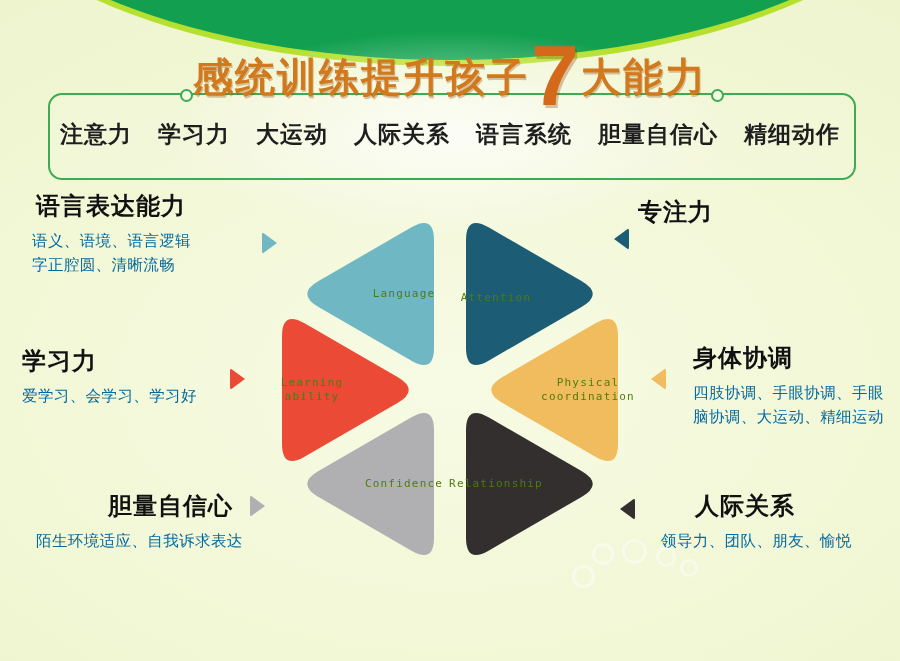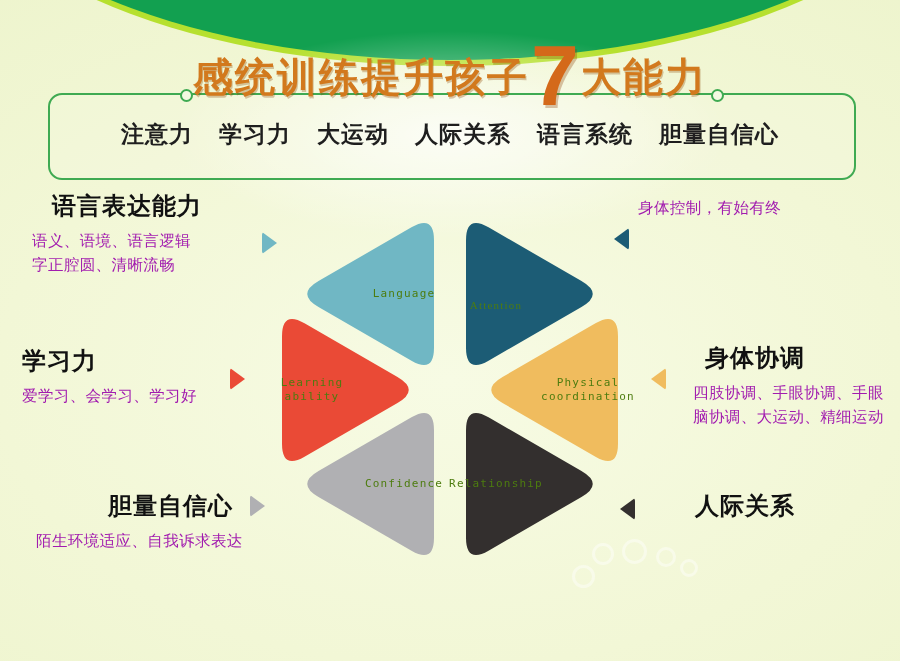--- a/index.html
+++ b/index.html
@@ -44,21 +44,21 @@
   .flower{position:absolute;left:265px;top:212px;width:370px;height:340px;}
   .petal{position:absolute;width:0;height:0;}
   .petal svg{position:absolute;left:0;top:0;overflow:visible;}
   .petal-label{position:absolute;color:#4d7c0f;font-family:"DejaVu Sans Mono","Liberation Mono",monospace;
     font-size:11px;letter-spacing:1.2px;text-align:center;line-height:1.25;
     white-space:pre-line;transform:translate(-50%,-50%);pointer-events:none;}
 
   
   .blk{position:absolute;}
   .blk h3{margin:0 0 7px 0;font-size:24px;font-weight:bold;color:#111;letter-spacing:1px;}
-  .blk p{margin:0;font-size:15.5px;color:#a21caf;line-height:1.55;letter-spacing:.4px;}
+  .blk p{margin:0;font-size:15.5px;color:#0369a1;line-height:1.55;letter-spacing:.4px;}
   .blk.right{text-align:left;}
 
   .pointer{position:absolute;width:0;height:0;}
 
   
   .watermark{position:absolute;right:140px;bottom:62px;width:190px;height:60px;opacity:.5;}
   .wm-c{position:absolute;border-radius:50%;border:3px solid rgba(255,255,255,.85);}
 </style>
 </head>
 <body>
@@ -79,34 +79,35 @@
     <span>感统训练提升孩子</span><span class="seven">7</span><span>大能力</span>
   </div>
 
   <div class="keywords" id="keywords">
       <span>注意力</span>
       <span>学习力</span>
       <span>大运动</span>
       <span>人际关系</span>
       <span>语言系统</span>
       <span>胆量自信心</span>
+      <span>精细动作</span>
     </div>
 
   <div class="flower" id="flower">
       <div class="petal" style="left: 123px; top: 82px;">
         <svg width="1" height="1">
           <path d="M -69.48 13.00 Q -92.00 0.00 -69.48 -13.00 L 23.48 -66.67 Q 46.00 -79.67 46.00 -53.67 L 46.00 53.67 Q 46.00 79.67 23.48 66.67 Z" fill="#70b7c4"></path>
         </svg>
         <div class="petal-label" style="left: 16px; top: 0px;">Language</div>
       </div>
       <div class="petal" style="left: 247px; top: 82px;">
         <svg width="1" height="1">
           <path d="M 69.48 -13.00 Q 92.00 0.00 69.48 13.00 L -23.48 66.67 Q -46.00 79.67 -46.00 53.67 L -46.00 -53.67 Q -46.00 -79.67 -23.48 -66.67 Z" fill="#1c5c75"></path>
         </svg>
-        <div class="petal-label" style="left: -16px; top: 12px; font-family: Liberation Serif, serif;">Attention</div>
+        <div class="petal-label" style="left: -16px; top: 4px;">Attention</div>
       </div>
       <div class="petal" style="left: 307px; top: 178px;">
         <svg width="1" height="1">
           <path d="M -69.48 13.00 Q -92.00 0.00 -69.48 -13.00 L 23.48 -66.67 Q 46.00 -79.67 46.00 -53.67 L 46.00 53.67 Q 46.00 79.67 23.48 66.67 Z" fill="#f0bc5e"></path>
         </svg>
         <div class="petal-label" style="left: 16px; top: 0px;">Physical
 coordination</div>
       </div>
       <div class="petal" style="left: 247px; top: 272px;">
         <svg width="1" height="1">
@@ -124,42 +125,43 @@
         <svg width="1" height="1">
           <path d="M 69.48 -13.00 Q 92.00 0.00 69.48 13.00 L -23.48 66.67 Q -46.00 79.67 -46.00 53.67 L -46.00 -53.67 Q -46.00 -79.67 -23.48 -66.67 Z" fill="#ea4a36"></path>
         </svg>
         <div class="petal-label" style="left: -16px; top: 0px; text-align: center;">Learning
 ability</div>
       </div>
     </div>
 
   <div id="callouts">
       <div class="blk " style="left: 32px; top: 190px;">
-        <h3 style="margin-left: 20px;">语言表达能力</h3>
+        <h3 style="margin-left: 4px;">语言表达能力</h3>
         <p>语义、语境、语言逻辑</p>
         <p>字正腔圆、清晰流畅</p>
       </div>
       <div class="blk right" style="left: 638px; top: 196px;">
-        <p>身体控制，有始有终</p>
+        <h3 style="margin-left: 0px;">专注力</h3>
       </div>
       <div class="blk " style="left: 22px; top: 345px;">
         <h3 style="margin-left: 0px;">学习力</h3>
         <p>爱学习、会学习、学习好</p>
       </div>
       <div class="blk right" style="left: 693px; top: 342px;">
-        <h3 style="margin-left: 12px;">身体协调</h3>
+        <h3 style="margin-left: 0px;">身体协调</h3>
         <p>四肢协调、手眼协调、手眼</p>
         <p>脑协调、大运动、精细运动</p>
       </div>
       <div class="blk " style="left: 36px; top: 490px;">
         <h3 style="margin-left: 72px;">胆量自信心</h3>
         <p>陌生环境适应、自我诉求表达</p>
       </div>
       <div class="blk right" style="left: 661px; top: 490px;">
         <h3 style="margin-left: 34px;">人际关系</h3>
+        <p>领导力、团队、朋友、愉悦</p>
       </div>
     </div>
 
   <div class="watermark">
     <span class="wm-c" style="left:22px;top:4px;width:16px;height:16px;"></span>
     <span class="wm-c" style="left:52px;top:0px;width:19px;height:19px;"></span>
     <span class="wm-c" style="left:86px;top:8px;width:14px;height:14px;"></span>
     <span class="wm-c" style="left:110px;top:20px;width:12px;height:12px;"></span>
     <span class="wm-c" style="left:2px;top:26px;width:17px;height:17px;"></span>
   </div>

